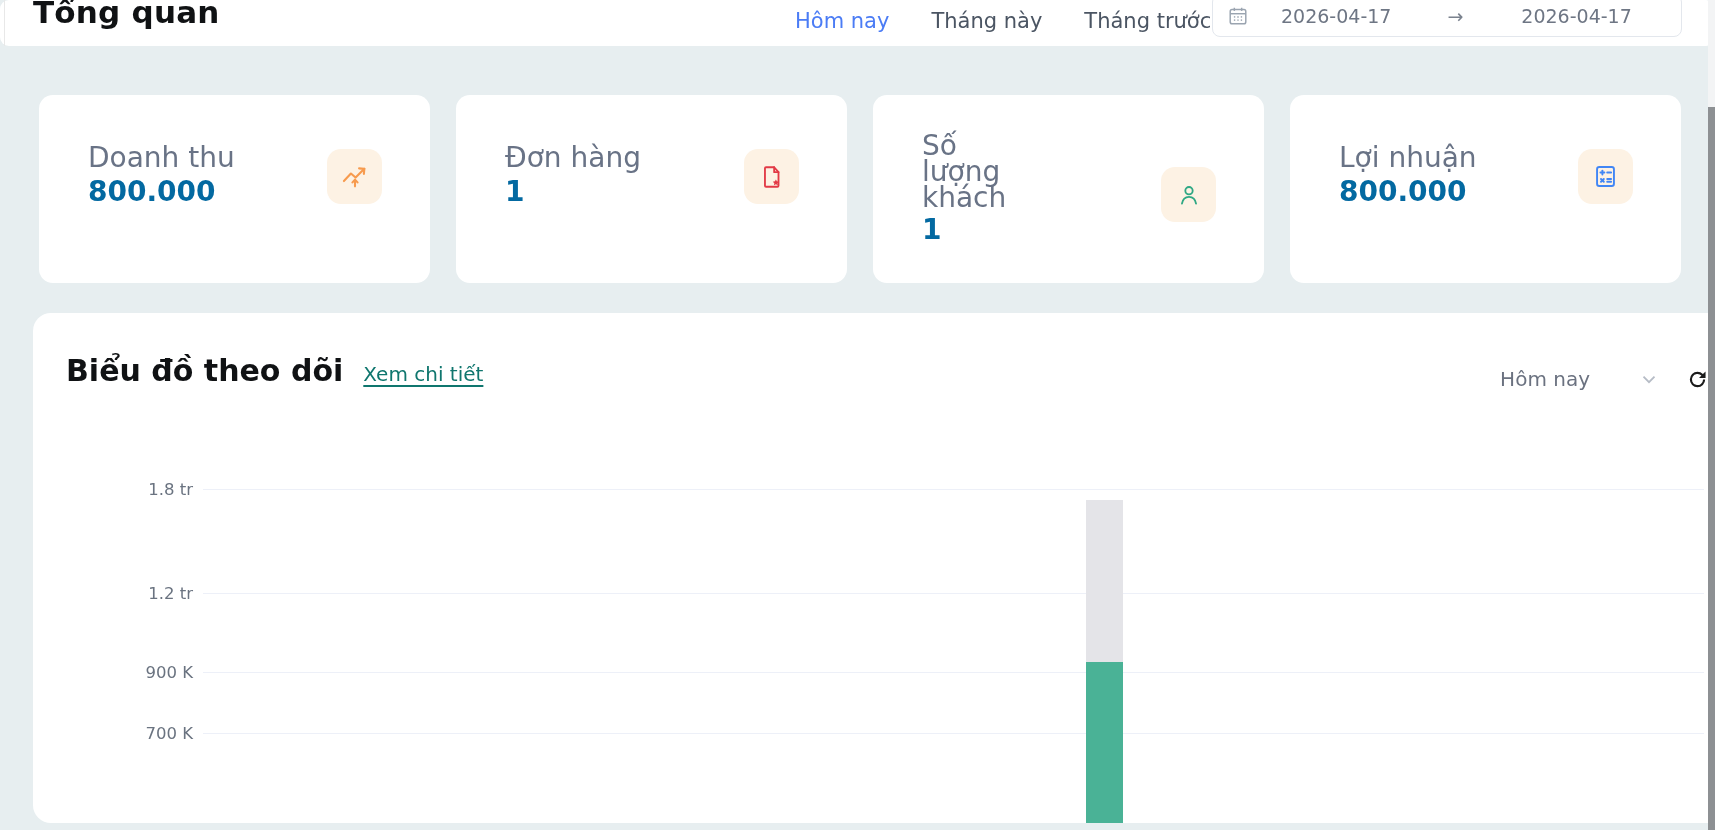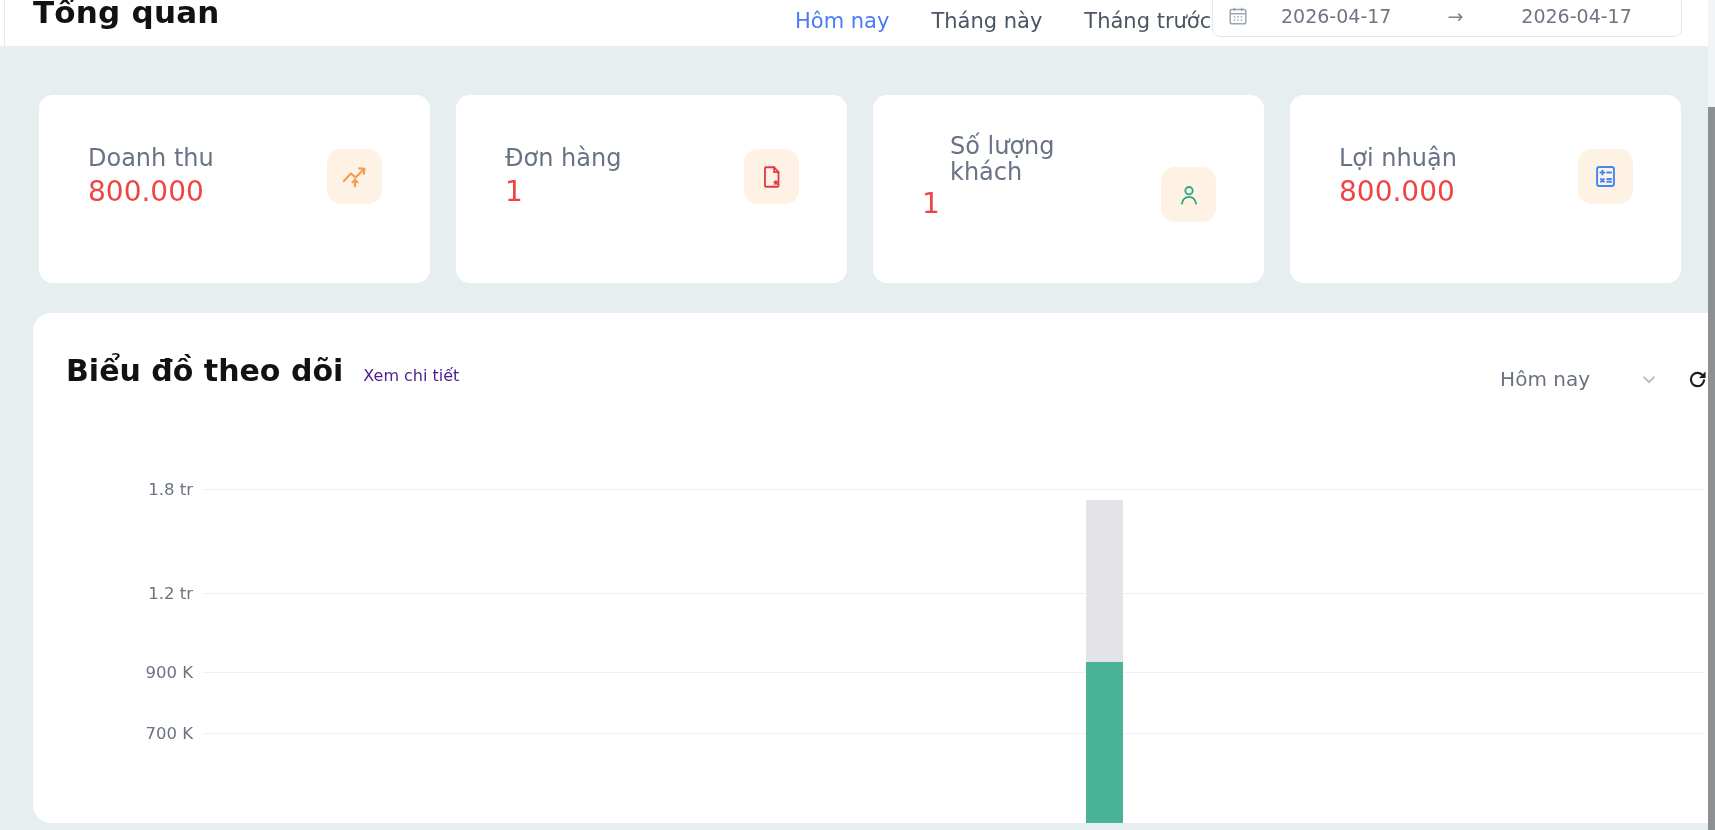--- a/index.html
+++ b/index.html
@@ -1,48 +1,48 @@
 <!DOCTYPE html>
 <html><head>
 <meta charset="utf-8">
 <style>
   * { margin:0; padding:0; box-sizing:border-box; }
   html,body { width:1715px; height:830px; overflow:hidden; }
   body { font-family:"DejaVu Sans","Liberation Sans",sans-serif; background:#e7eef0; position:relative; }
   #stage { position:absolute; inset:0; width:1715px; height:830px; }
 
   
-  .header { position:absolute; left:0; top:0; width:1715px; height:46px; background:#ffffff; }
+  .header { position:absolute; left:0; top:0; width:1715px; height:46px; background:#ffffff;border-radius:9px; }
   .header-edge { position:absolute; left:4px; top:0; width:1px; height:46px; background:#e8e8e8; }
   .page-title { position:absolute; left:33px; top:-6px; font-size:31px; font-weight:800; color:#101214; letter-spacing:.2px; }
   .tabs { position:absolute; left:795px; top:0; height:42px; display:flex; align-items:center; gap:42px; }
   .tab { font-size:21px; color:#4b5563; cursor:pointer; white-space:nowrap; }
   .tab.active { color:#4b7cf5; }
   .date-box { position:absolute; left:1212px; top:-6px; width:470px; height:43px; background:#fff; border:1px solid #e3e7ed; border-radius:8px; display:flex; align-items:center; color:#6e7684; font-size:19px; }
   .date-box .cal { margin-left:14px; display:flex; }
   .date-box .d1 { margin-left:32px; }
   .date-box .arr { margin-left:56px; color:#7a828e; }
   .date-box .d2 { margin-left:58px; }
 
   
   .card { position:absolute; top:95px; width:391px; height:188px; background:#fff; border-radius:14px; }
   .card .texts { position:absolute; left:49px; top:50px; }
-  .card .label { font-size:24px; color:#697386; line-height:26px; }
-  .card .value { font-size:28px; font-weight:400; color:#ef4444; margin-top:4px; }
+  .card .label { font-size:28px; color:#697386; line-height:26px; }
+  .card .value { font-size:28px; font-weight:700; color:#0369a1; margin-top:4px; }
   .card .iconbox { position:absolute; right:48px; top:54px; width:55px; height:55px; border-radius:14px; background:#fdf2e4; display:flex; align-items:center; justify-content:center; }
   .card.wrap .texts { top:38px; }
-  .card.wrap .label { width:110px;margin-left:28px; }
+  .card.wrap .label { width:110px; }
   .card.wrap .value { margin-top:2px; }
   .card.wrap .iconbox { top:72px; }
 
   
   .chart-card { position:absolute; left:33px; top:313px; width:1704px; height:510px; background:#fff; border-radius:18px; overflow:hidden; }
   .chart-head { position:absolute; left:33px; top:40px; display:flex; align-items:baseline; gap:20px; }
   .chart-title { font-size:30px; font-weight:800; color:#101214; }
-  .detail-link { font-size:16px; color:#4c1d95; text-underline-offset:4px; cursor:pointer; }
+  .detail-link { font-size:20px; color:#0f766e; text-decoration:underline; text-underline-offset:4px; cursor:pointer; }
   .chart-controls { position:absolute; right:28px; top:54px; display:flex; align-items:center; }
   .filter-label { font-size:20px; color:#6b7280; cursor:pointer; }
   .chev { margin-left:48px; display:flex; cursor:pointer; }
   .refresh { margin-left:26px; display:flex; cursor:pointer; }
 
   .grid-row { position:absolute; left:0; right:33px; height:20px; display:flex; align-items:center; }
   .grid-row .tick { width:160px; text-align:right; font-size:16.5px; color:#6a7380; }
   .grid-row .line { flex:1; height:1px; background:#edf0f8; margin-left:10px; }
 
   .bar-seg { position:absolute; left:1053px; width:37px; }

